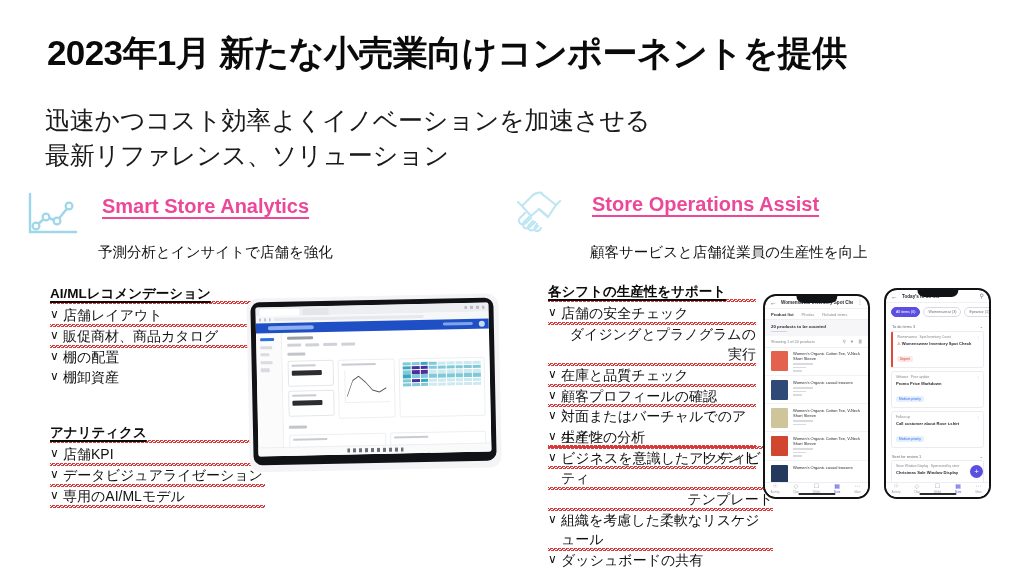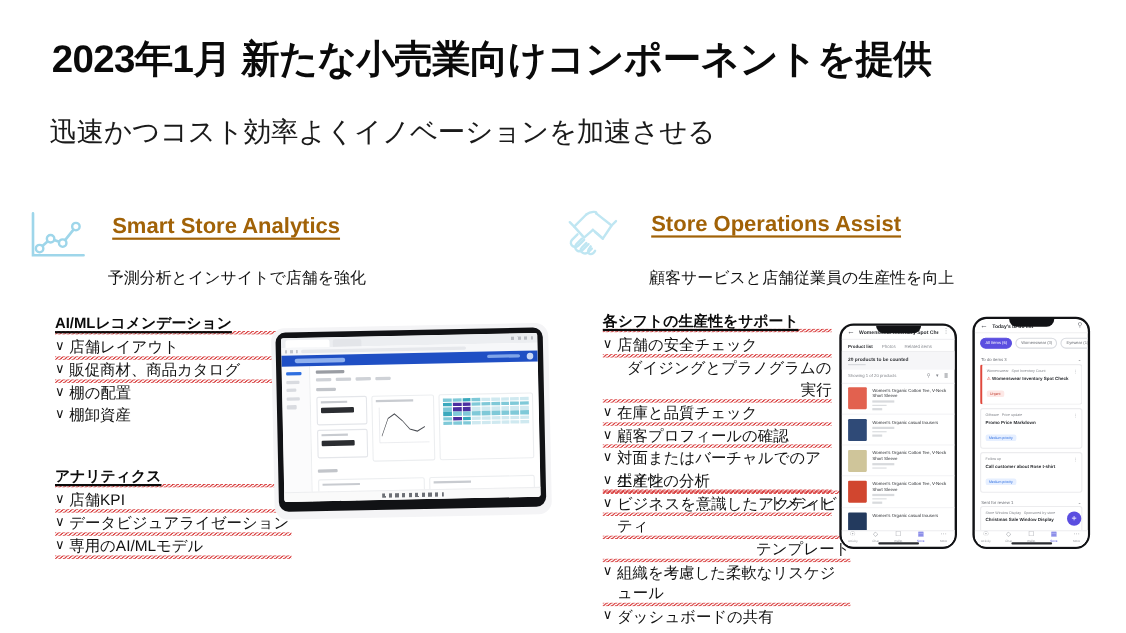--- a/index.html
+++ b/index.html
@@ -21,21 +21,21 @@
     position: absolute; left: 45px; top: 103px;
     font-size: 25px; color: #1a1a1a; line-height: 1.38;
     letter-spacing: -0.2px;
   }
 
   
   .sec-head { position: absolute; }
   .sec-icon { position: absolute; }
   .sec-title {
     position: absolute; font-size: 20px; font-weight: bold;
-    color: #a16207; text-decoration: underline;
+    color: #ec4899; text-decoration: underline;
     text-underline-offset: 4px; text-decoration-thickness: 2.2px;
     white-space: nowrap;
   }
   .sec-sub {
     position: absolute; font-size: 14.5px; color: #111;
     white-space: nowrap; font-weight: 500;
   }
 
   
   .blk { position: absolute; }
@@ -216,20 +216,21 @@
     align-items:center; justify-content:center; font-size:8px; line-height:1; }
 </style>
 </head>
 <body>
 
 <div id="slide">
 
   <div class="title">2023年1月 新たな小売業向けコンポーネントを提供</div>
   <div class="subtitle">
     <div>迅速かつコスト効率よくイノベーションを加速させる</div>
+    <div>最新リファレンス、ソリューション</div>
   </div>
 
   <div class="sec-head">
     <svg class="sec-icon" style="left:24px;top:190px;" width="56" height="48" viewBox="0 0 56 48">
       <path d="M6 4 V42 H52" stroke="#9ed6ea" stroke-width="2.4" fill="none" stroke-linecap="round"></path>
       <polyline points="12,36 22,27 33,31 45,16" stroke="#9ed6ea" stroke-width="2.4" fill="none" stroke-linecap="round" stroke-linejoin="round"></polyline>
       <circle cx="12" cy="36" r="3.4" fill="#fff" stroke="#9ed6ea" stroke-width="2.2"></circle>
       <circle cx="22" cy="27" r="3.4" fill="#fff" stroke="#9ed6ea" stroke-width="2.2"></circle>
       <circle cx="33" cy="31" r="3.4" fill="#fff" stroke="#9ed6ea" stroke-width="2.2"></circle>
       <circle cx="45" cy="16" r="3.4" fill="#fff" stroke="#9ed6ea" stroke-width="2.2"></circle>

